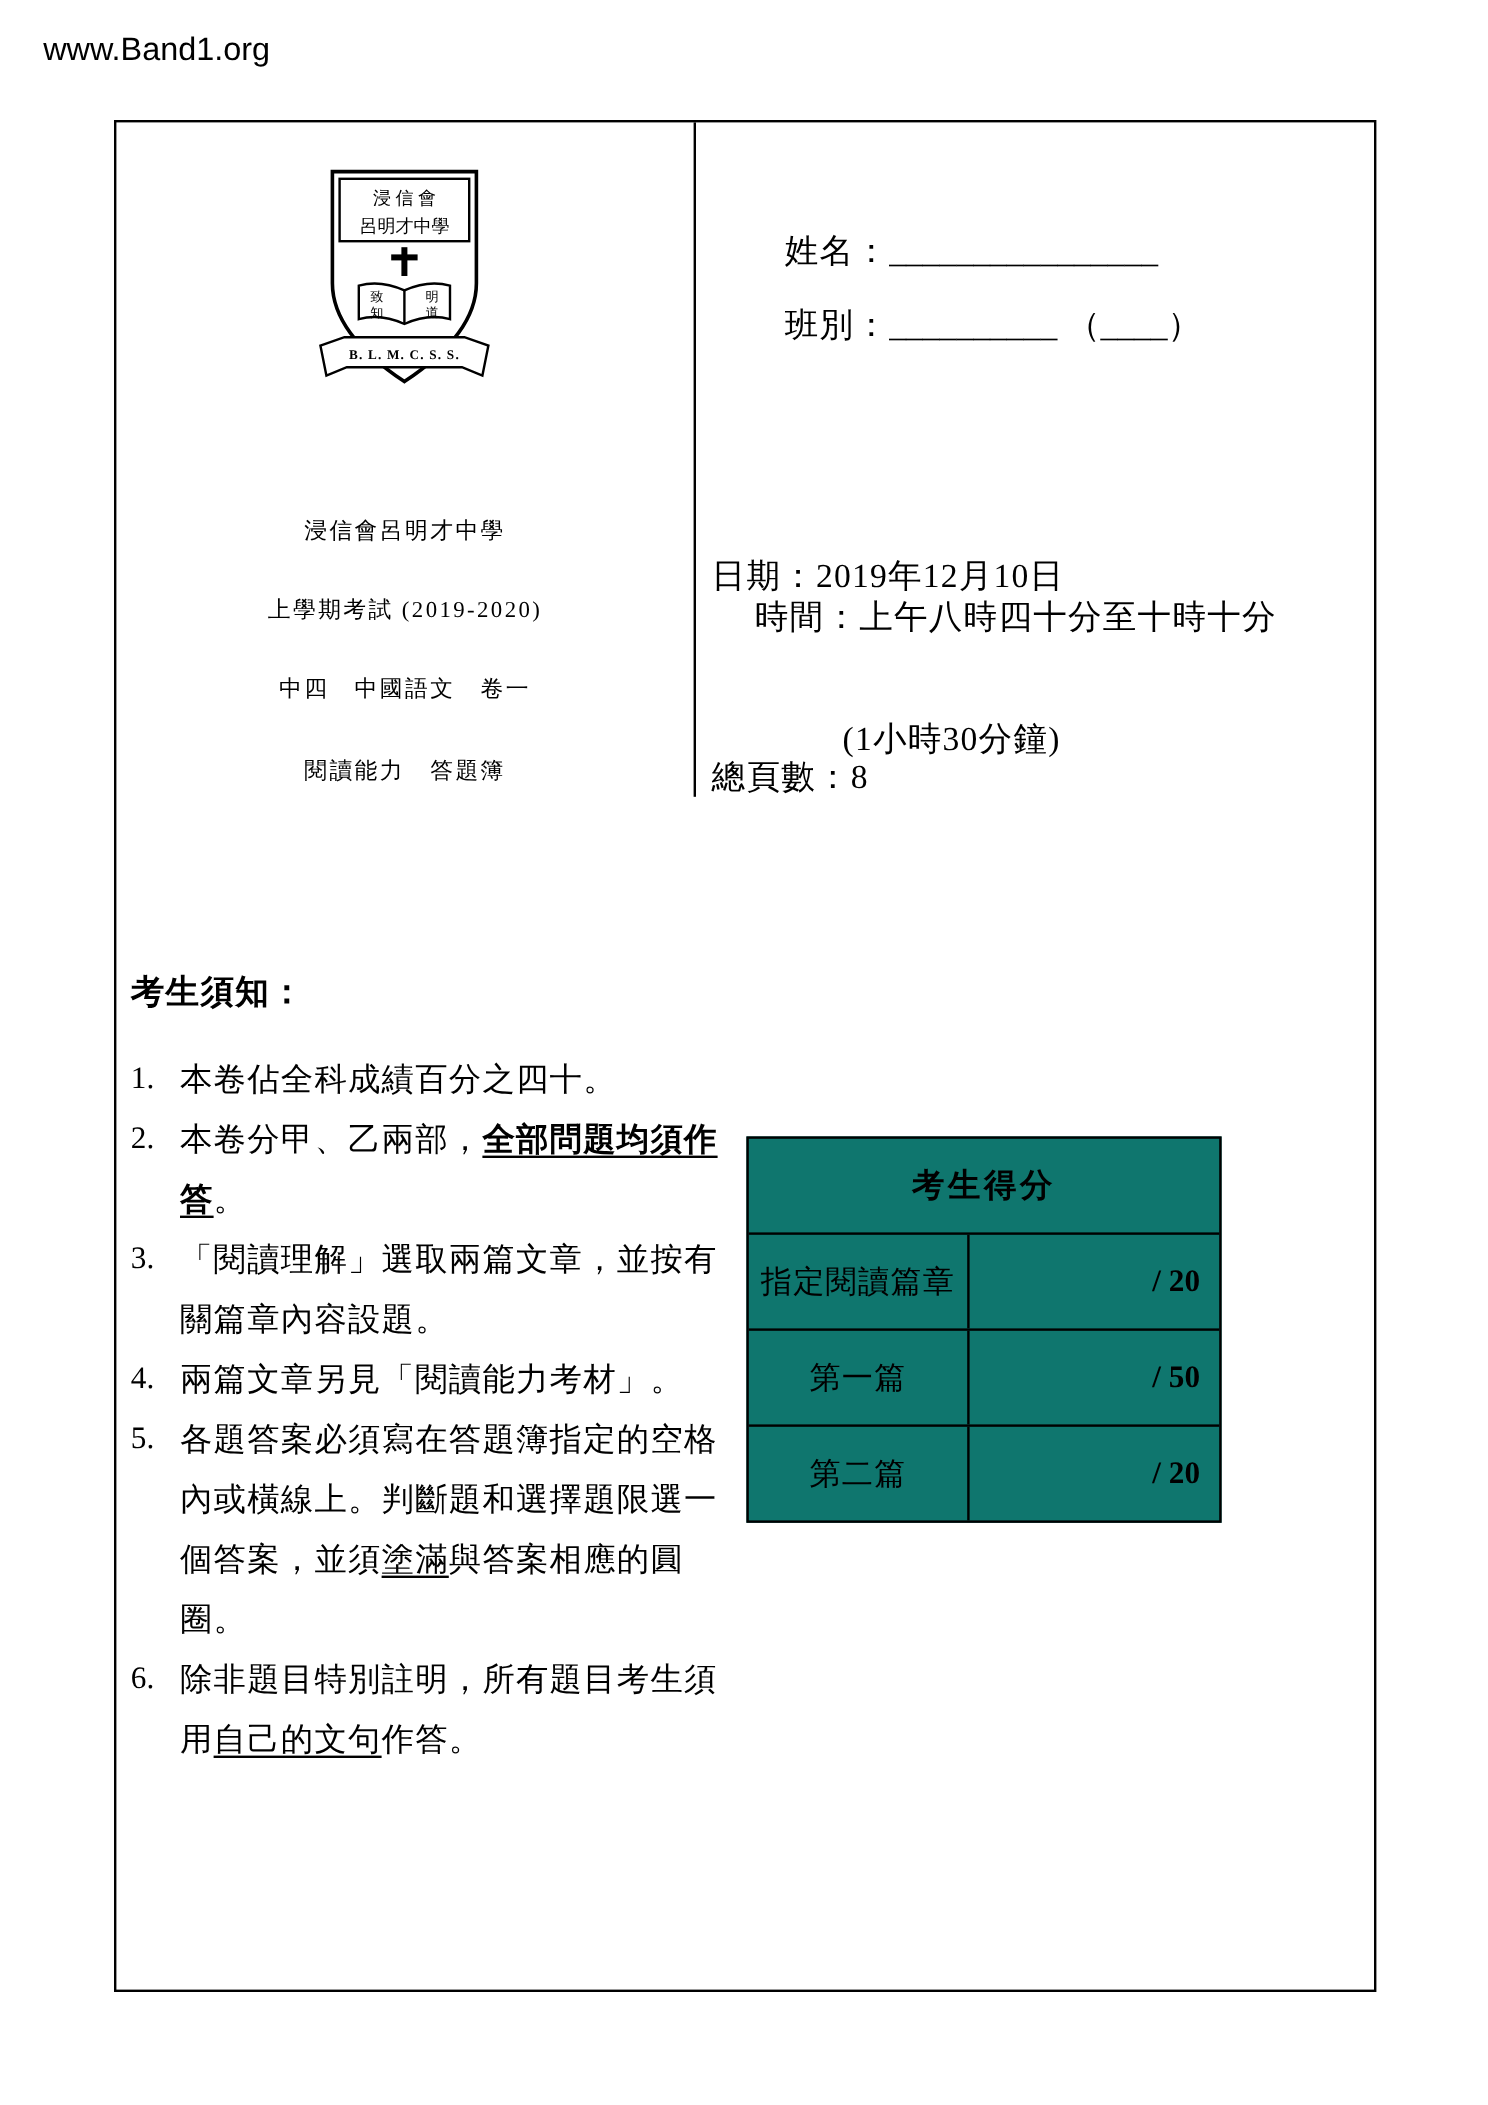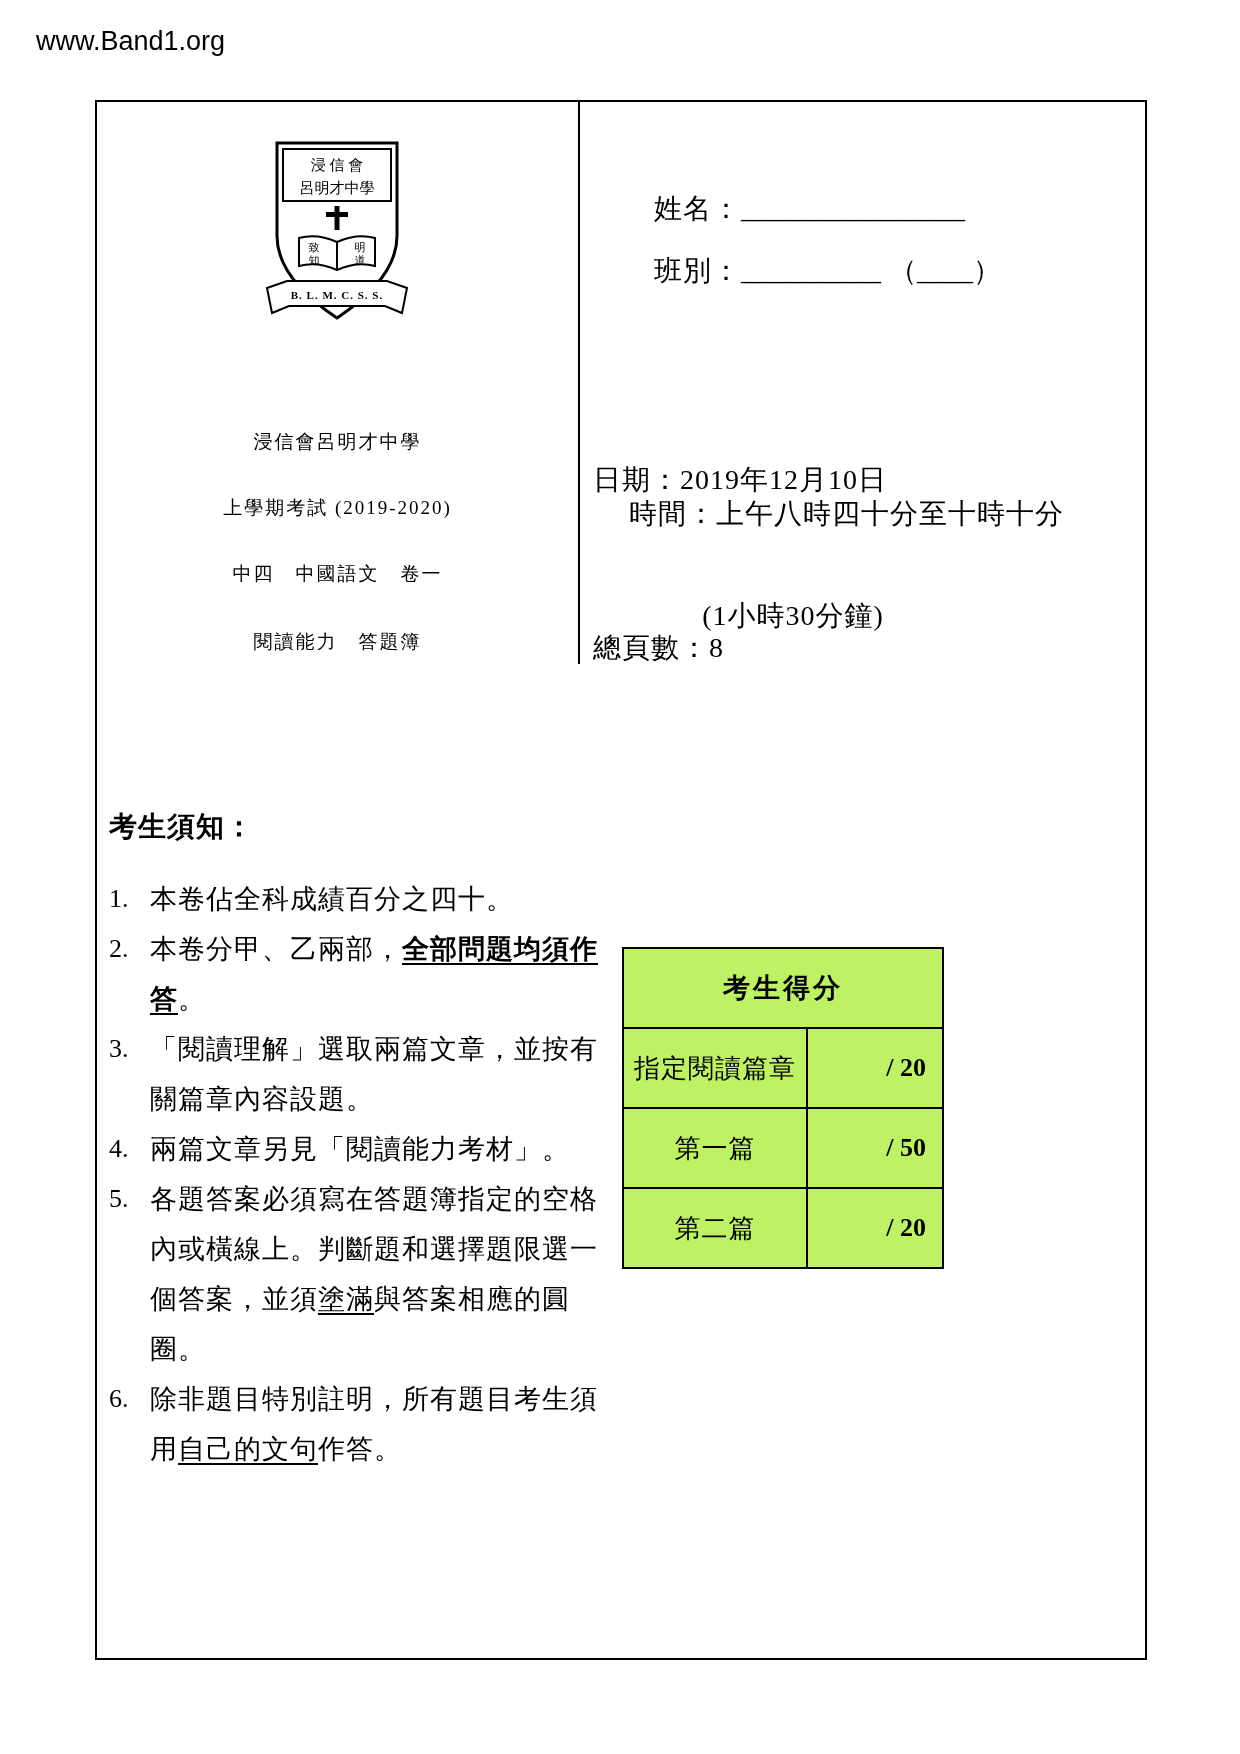--- a/index.html
+++ b/index.html
@@ -107,23 +107,23 @@
     line-height: 50px;
     letter-spacing: 1px;
   }
   .notice-text .u { text-decoration: underline; text-underline-offset: 5px; }
   .notice-text .b { font-weight: bold; }
 
   .score-table {
     position: absolute;
     left: 525px;
     top: 845px;
-    width: 322px;
+    width: 396px;
     border: 2px solid #000;
-    background: #bef264;
+    background: #0f766e;
   }
   .st-header {
     height: 78px;
     display: flex;
     align-items: center;
     justify-content: center;
     font-size: 27px;
     font-weight: bold;
     letter-spacing: 3px;
   }

